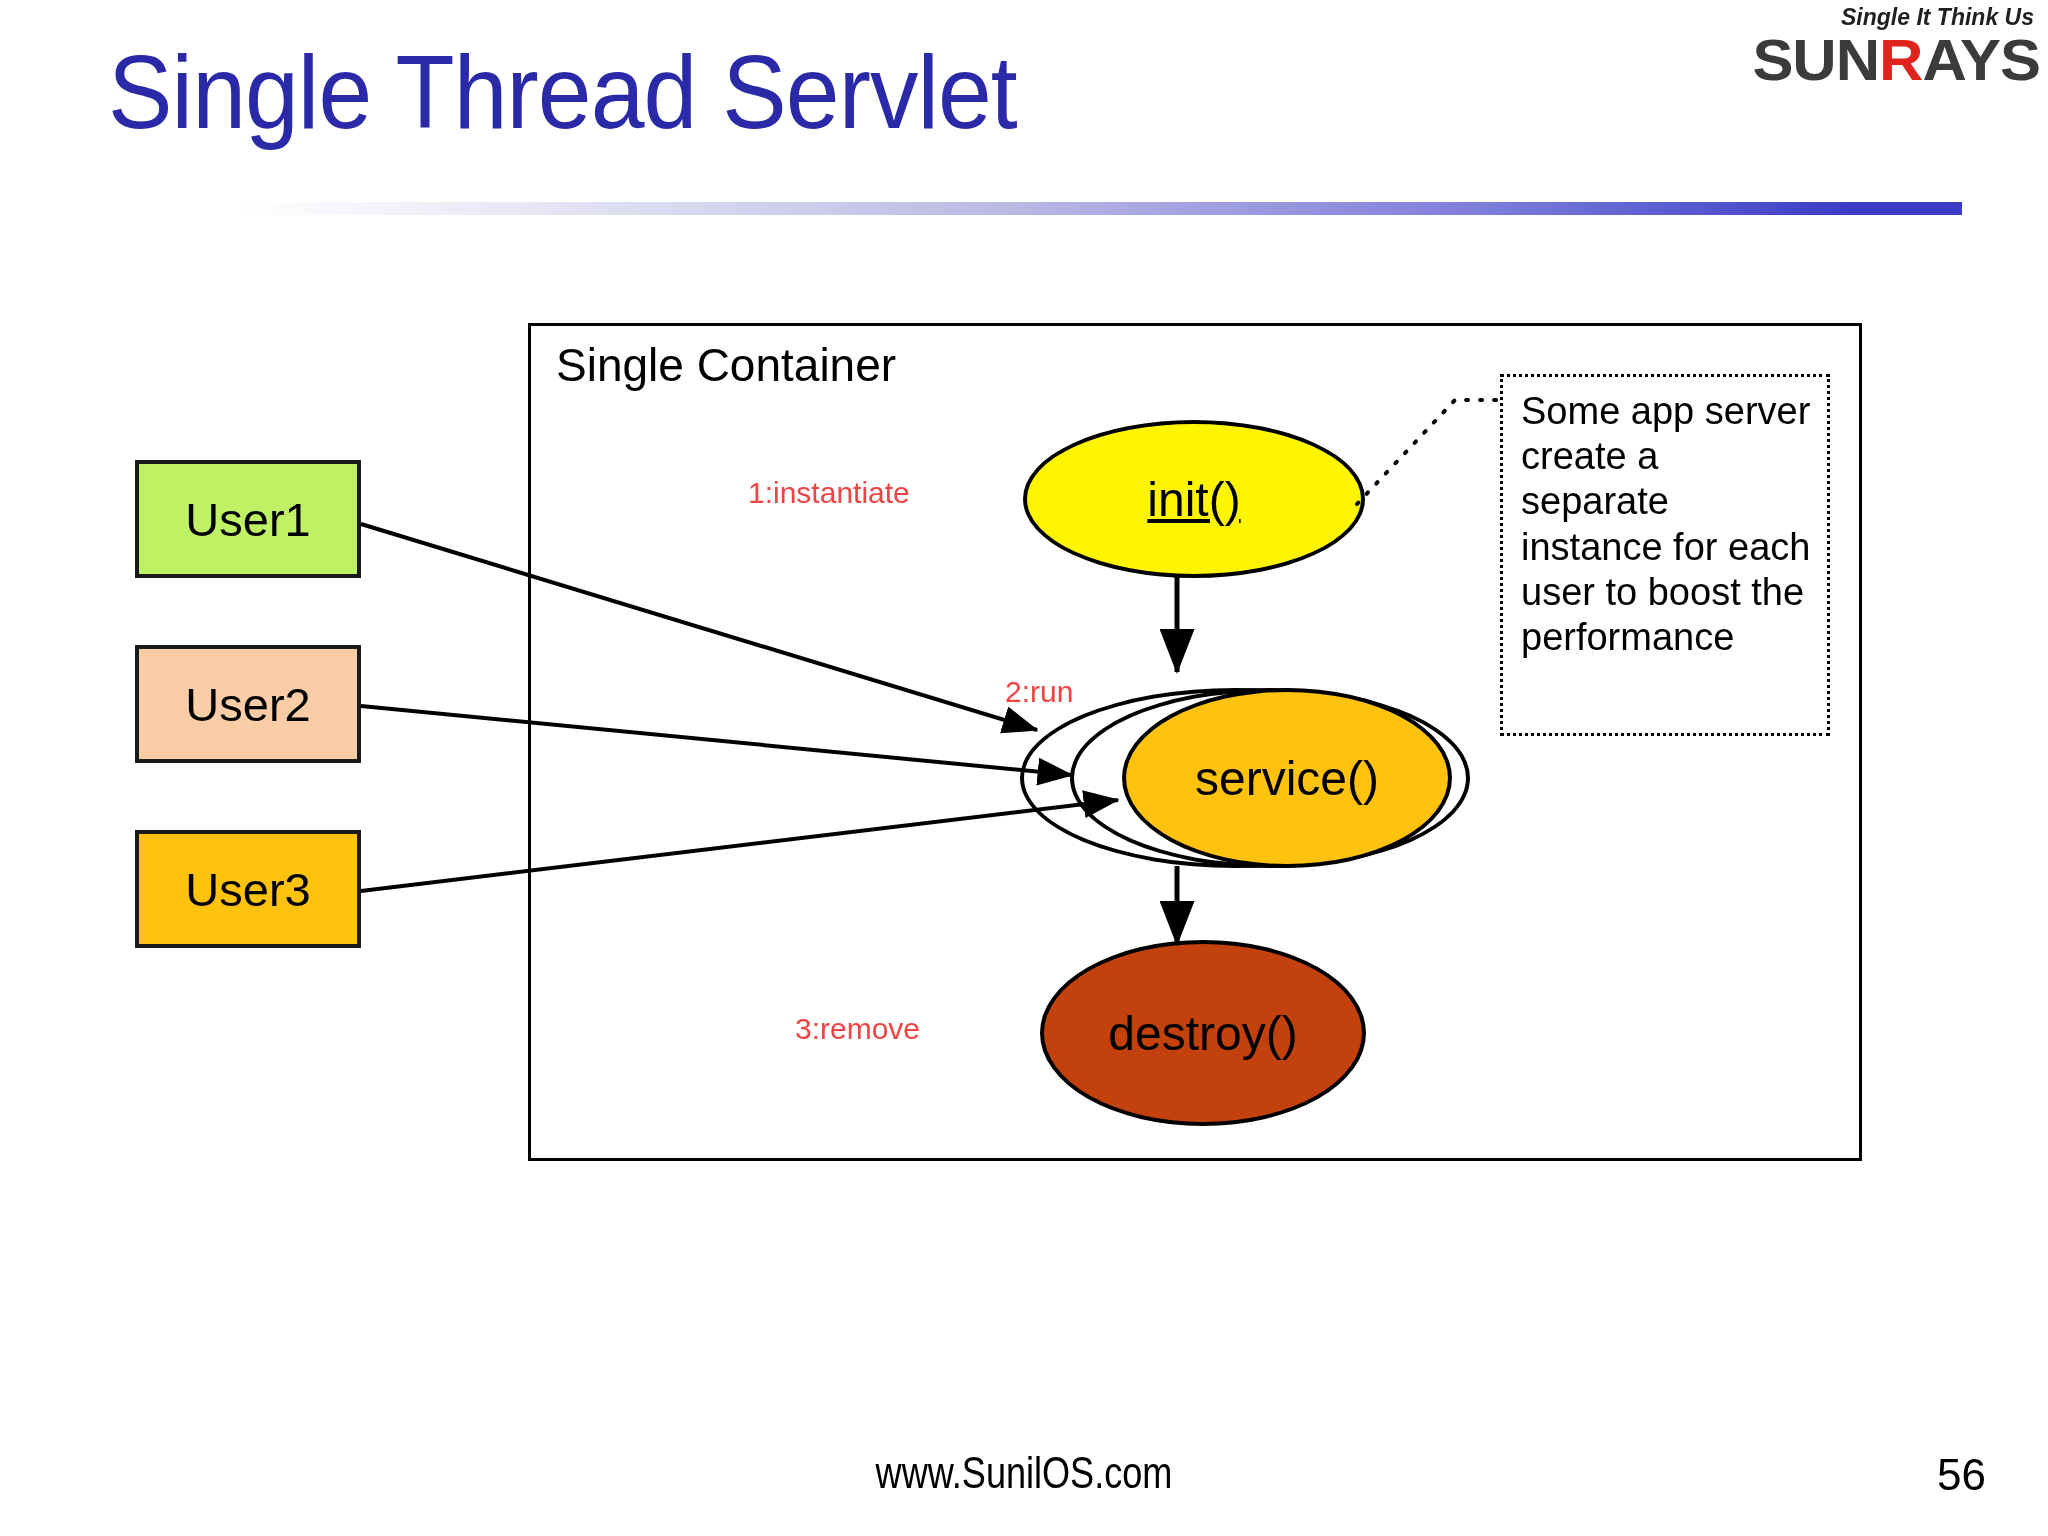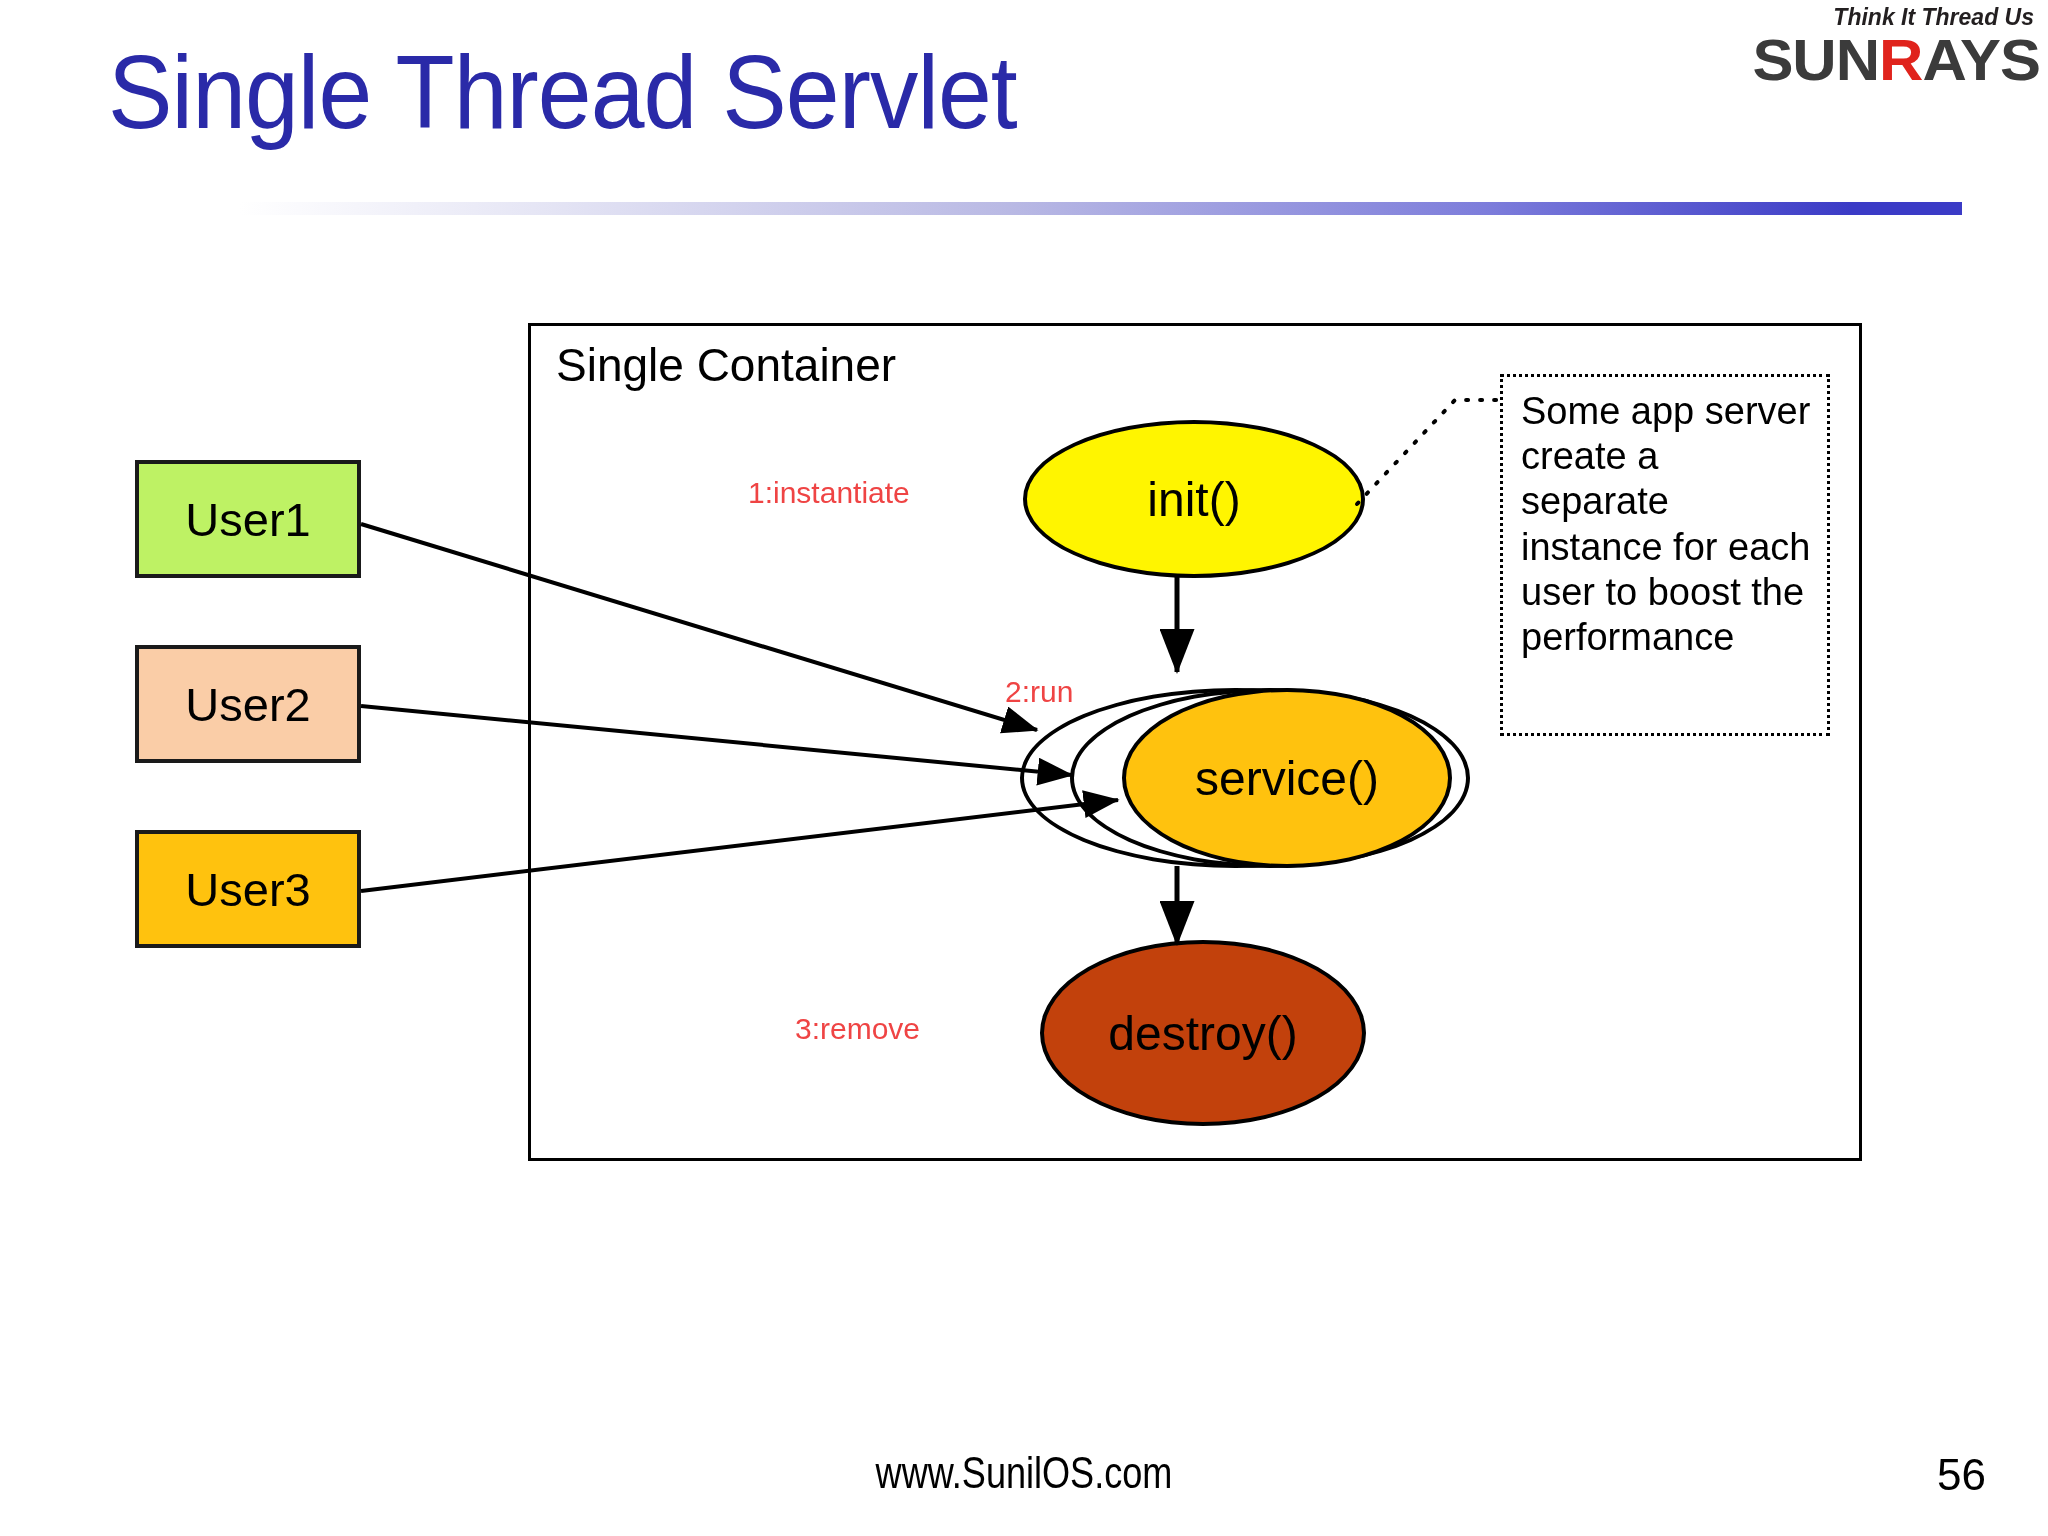--- a/index.html
+++ b/index.html
@@ -130,20 +130,21 @@
     display: flex;
     align-items: center;
     justify-content: center;
     font-size: 48px;
     color: #000000;
   }
   #ellipse-init {
     left: 1023px; top: 420px;
     width: 342px; height: 158px;
     background: #FFF500;
+    text-decoration: underline;
   }
   #ellipse-service-back {
     left: 1020px; top: 688px;
     width: 430px; height: 180px;
     background: #ffffff;
     z-index: 1;
   }
   #ellipse-service-mid {
     left: 1070px; top: 688px;
     width: 400px; height: 180px;
@@ -208,21 +209,21 @@
 </style>
 </head>
 <body>
 
 <div id="slide">
 
   <div id="slide-title">Single Thread Servlet</div>
   <div id="title-rule"></div>
 
   <div id="logo">
-    <div id="logo-tagline">Think It Thread Us</div>
+    <div id="logo-tagline">Single It Think Us</div>
     <div id="logo-word"><span>SUN</span><span class="accent">R</span><span>AYS</span></div>
   </div>
 
   <div id="servlet-container"></div>
   <div id="container-label">Single Container</div>
 
   <div class="user-box" id="user-box-1">
     <span>User1</span>
   </div>
   <div class="user-box" id="user-box-2">

